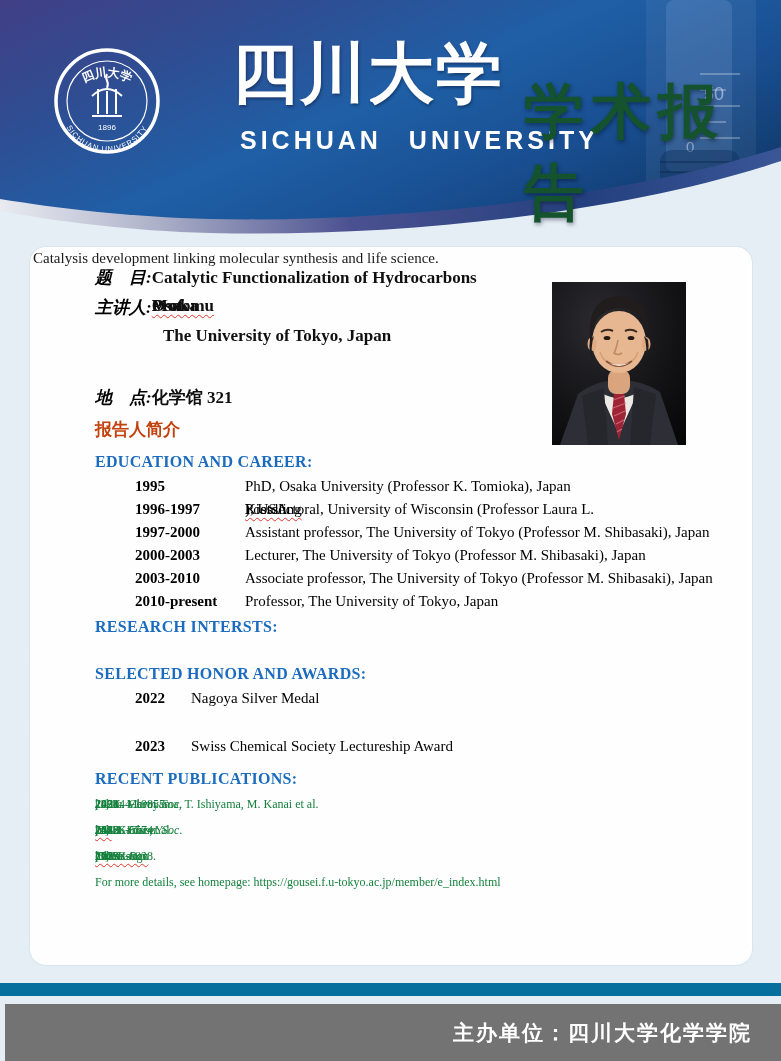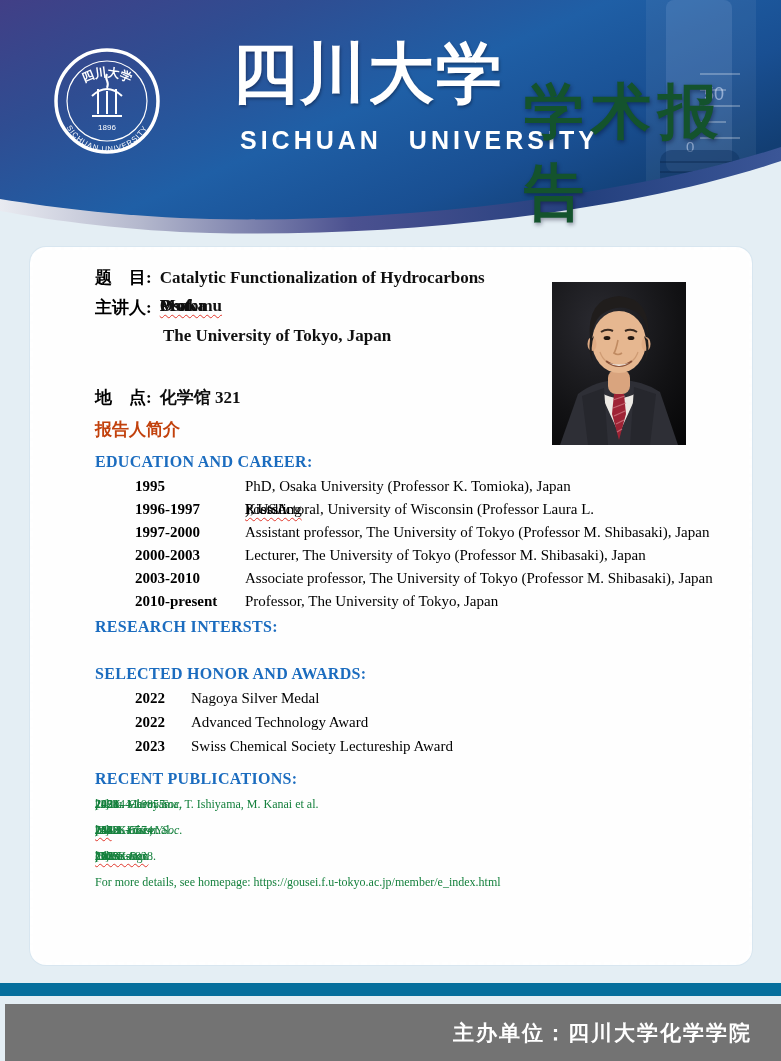--- a/index.html
+++ b/index.html
@@ -17,21 +17,21 @@
     letter-spacing:4px;word-spacing:16px;}
   .header-title{position:absolute;left:500px;top:72px;color:#14532d;
     font-family:"Liberation Sans",sans-serif;font-weight:900;font-size:60px;
     letter-spacing:7px;text-shadow:1px 2px 4px rgba(0,0,30,.4);margin-left:24px;}
 
   
   .card{position:absolute;left:30px;top:247px;width:716px;height:712px;background:#fefefe;
     border:3px dashed #ffffff;border-radius:16px;box-shadow:0 0 0 1px rgba(205,224,236,.55);}
   .card *{position:absolute;}
   .info-line{left:62px;white-space:nowrap;font-size:17px;color:#101010;}
-  .cn-label{position:static;font-weight:bold;white-space:pre;margin-right:8px;color:#000;}
+  .cn-label{position:static;font-weight:bold;white-space:pre;margin-right:0;color:#000;font-style:italic;}
   .info-value{position:static;font-weight:bold;text-align:center;}
   .bio-heading{left:62px;top:168px;font-weight:bold;font-size:17px;color:#c2410c;}
   .sec-heading{left:62px;font-weight:bold;font-size:16px;color:#1b6cbf;letter-spacing:.3px;}
   .edu-row,.award-row{left:62px;font-size:15px;color:#000000;white-space:nowrap;margin-left:40px;}
   .edu-year{position:static;display:inline-block;width:110px;font-weight:bold;}
   .award-year{position:static;display:inline-block;width:56px;font-weight:bold;}
   .edu-detail,.award-detail,.research-text{position:static;}
   .research-text{left:62px;font-size:15px;color:#1a1a1a;}
   .pub-line{left:62px;font-size:12px;color:#15803d;white-space:nowrap;}
   .rt-b{font-weight:bold;}
@@ -184,27 +184,25 @@
       <span class="edu-year">2000-2003</span><span class="edu-detail"><span>Lecturer, The University of Tokyo (Professor M. Shibasaki), Japan</span></span>
     </div>
     <div class="edu-row" style="top:320px">
       <span class="edu-year">2003-2010</span><span class="edu-detail"><span>Associate professor, The University of Tokyo (Professor M. Shibasaki), Japan</span></span>
     </div>
     <div class="edu-row" style="top:343px">
       <span class="edu-year">2010-present</span><span class="edu-detail"><span>Professor, The University of Tokyo, Japan</span></span>
     </div>
 
     <div class="sec-heading" style="top:368px">RESEARCH INTERSTS:</div>
+    <div class="research-text" style="top:392px">Catalysis development linking molecular synthesis and life science.</div>
 
     <div class="sec-heading" style="top:415px">SELECTED HONOR AND AWARDS:</div>
     <div class="award-row" style="top:440px">
       <span class="award-year">2022</span><span class="award-detail">Nagoya Silver Medal</span>
-    </div>
-    <div class="award-row" style="top:464px">
-      <span class="award-year">2022</span><span class="award-detail">Advanced Technology Award</span>
     </div>
     <div class="award-row" style="top:488px">
       <span class="award-year">2023</span><span class="award-detail">Swiss Chemical Society Lectureship Award</span>
     </div>
 
     <div class="sec-heading" style="top:520px">RECENT PUBLICATIONS:</div>
     <div class="pub-line" style="top:547px">
         <span>[1] K. Maruyama, T. Ishiyama, M. Kanai et al. </span>
         <span class="rt-i">J. Am. Chem. Soc.</span>
         <span> </span>

